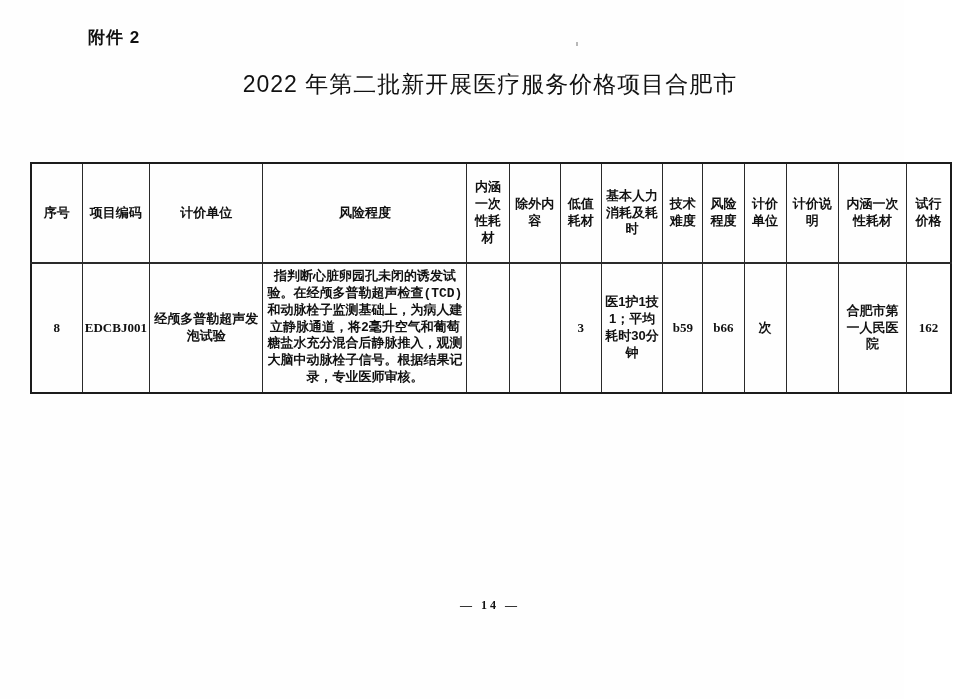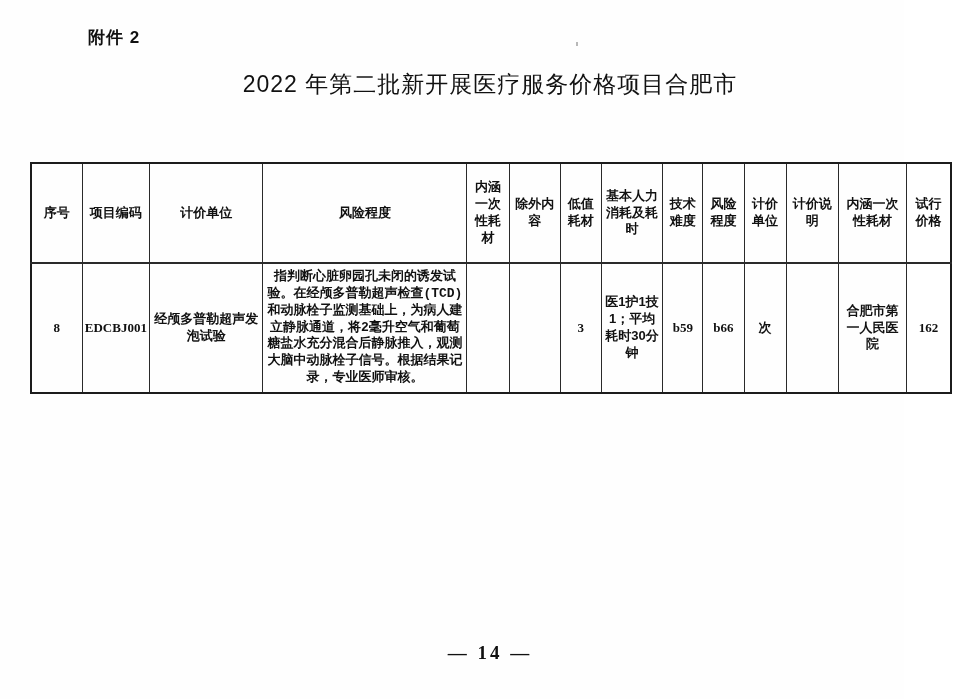--- a/index.html
+++ b/index.html
@@ -79,24 +79,23 @@
     font-family: Liberation Mono, monospace;
   }
   .latin { font-family: "Liberation Serif", serif; font-size: 14px; }
   .page-number {
     position: absolute;
     left: 0;
     top: 598px;
     width: 980px;
     text-align: center;
     font-family: "Liberation Serif", serif;
-    font-size: 19px;
+    font-size: 12px;
     font-weight: bold;
     letter-spacing: 3px;
-    margin-top: 44px;
   }
 </style>
 </head>
 <body>
 
 <div class="page">
 
   <div class="attachment">附件 2</div>
 
   <div class="scan-artifact"></div>

